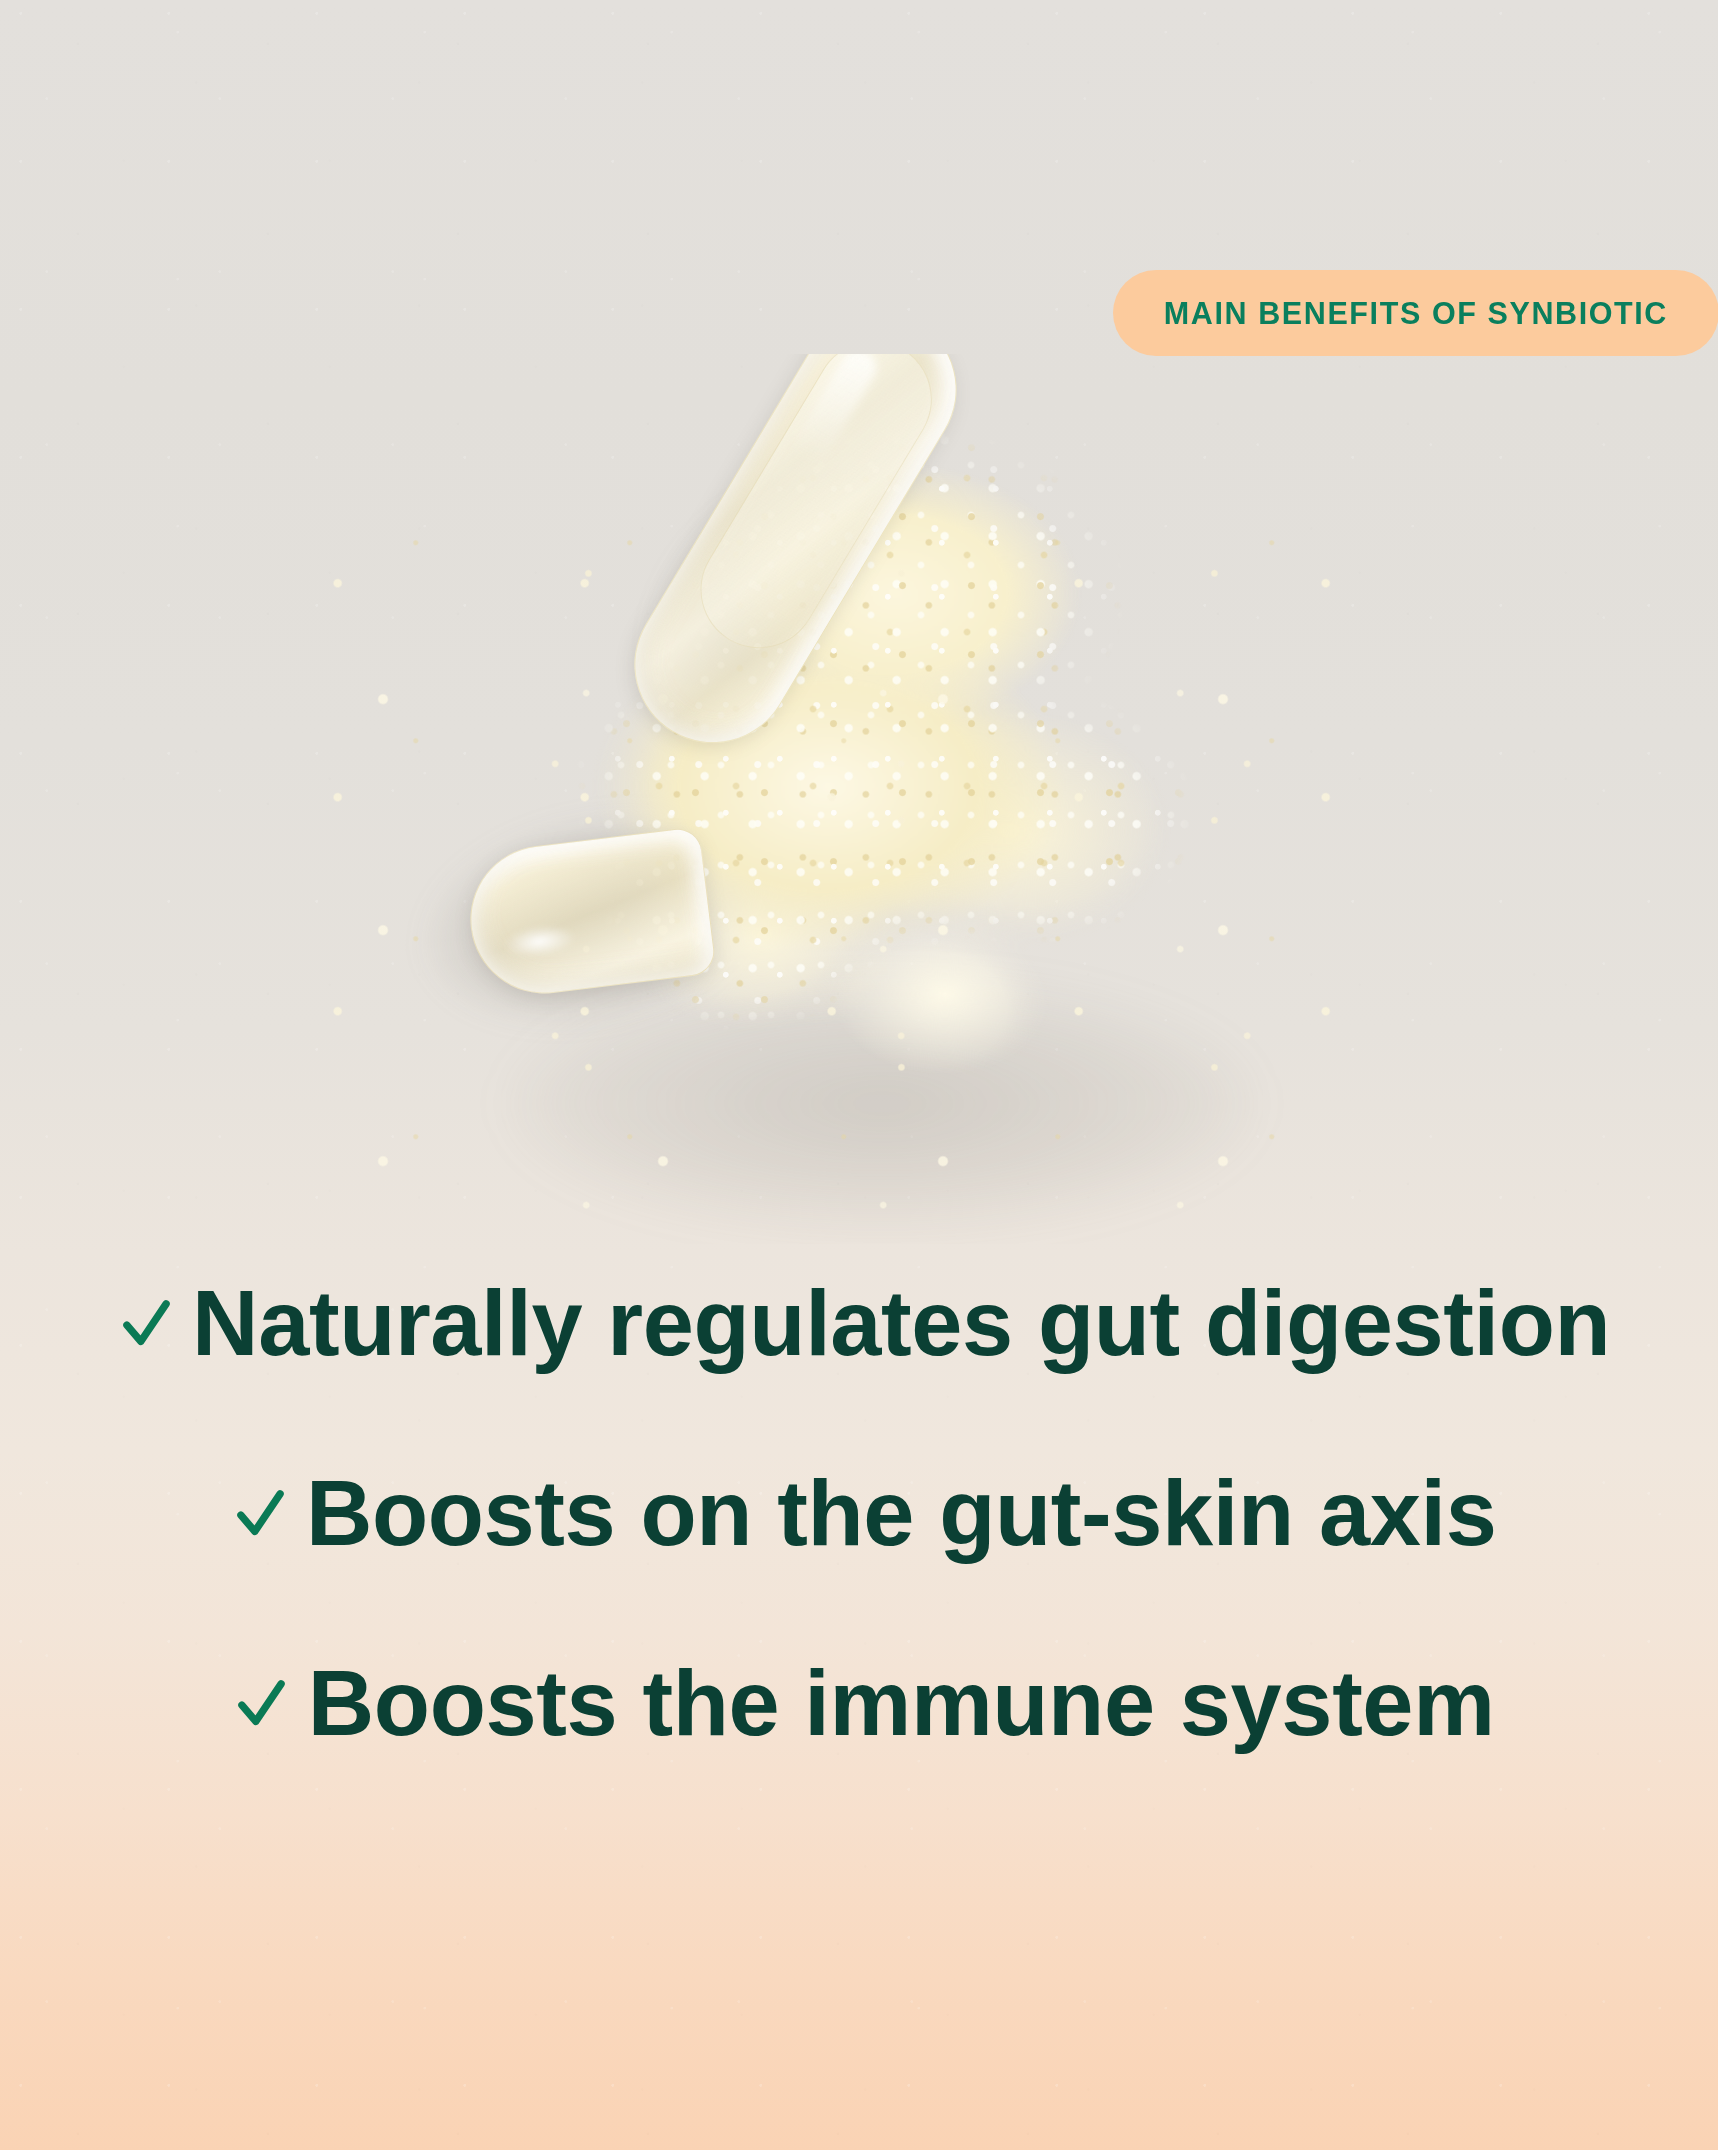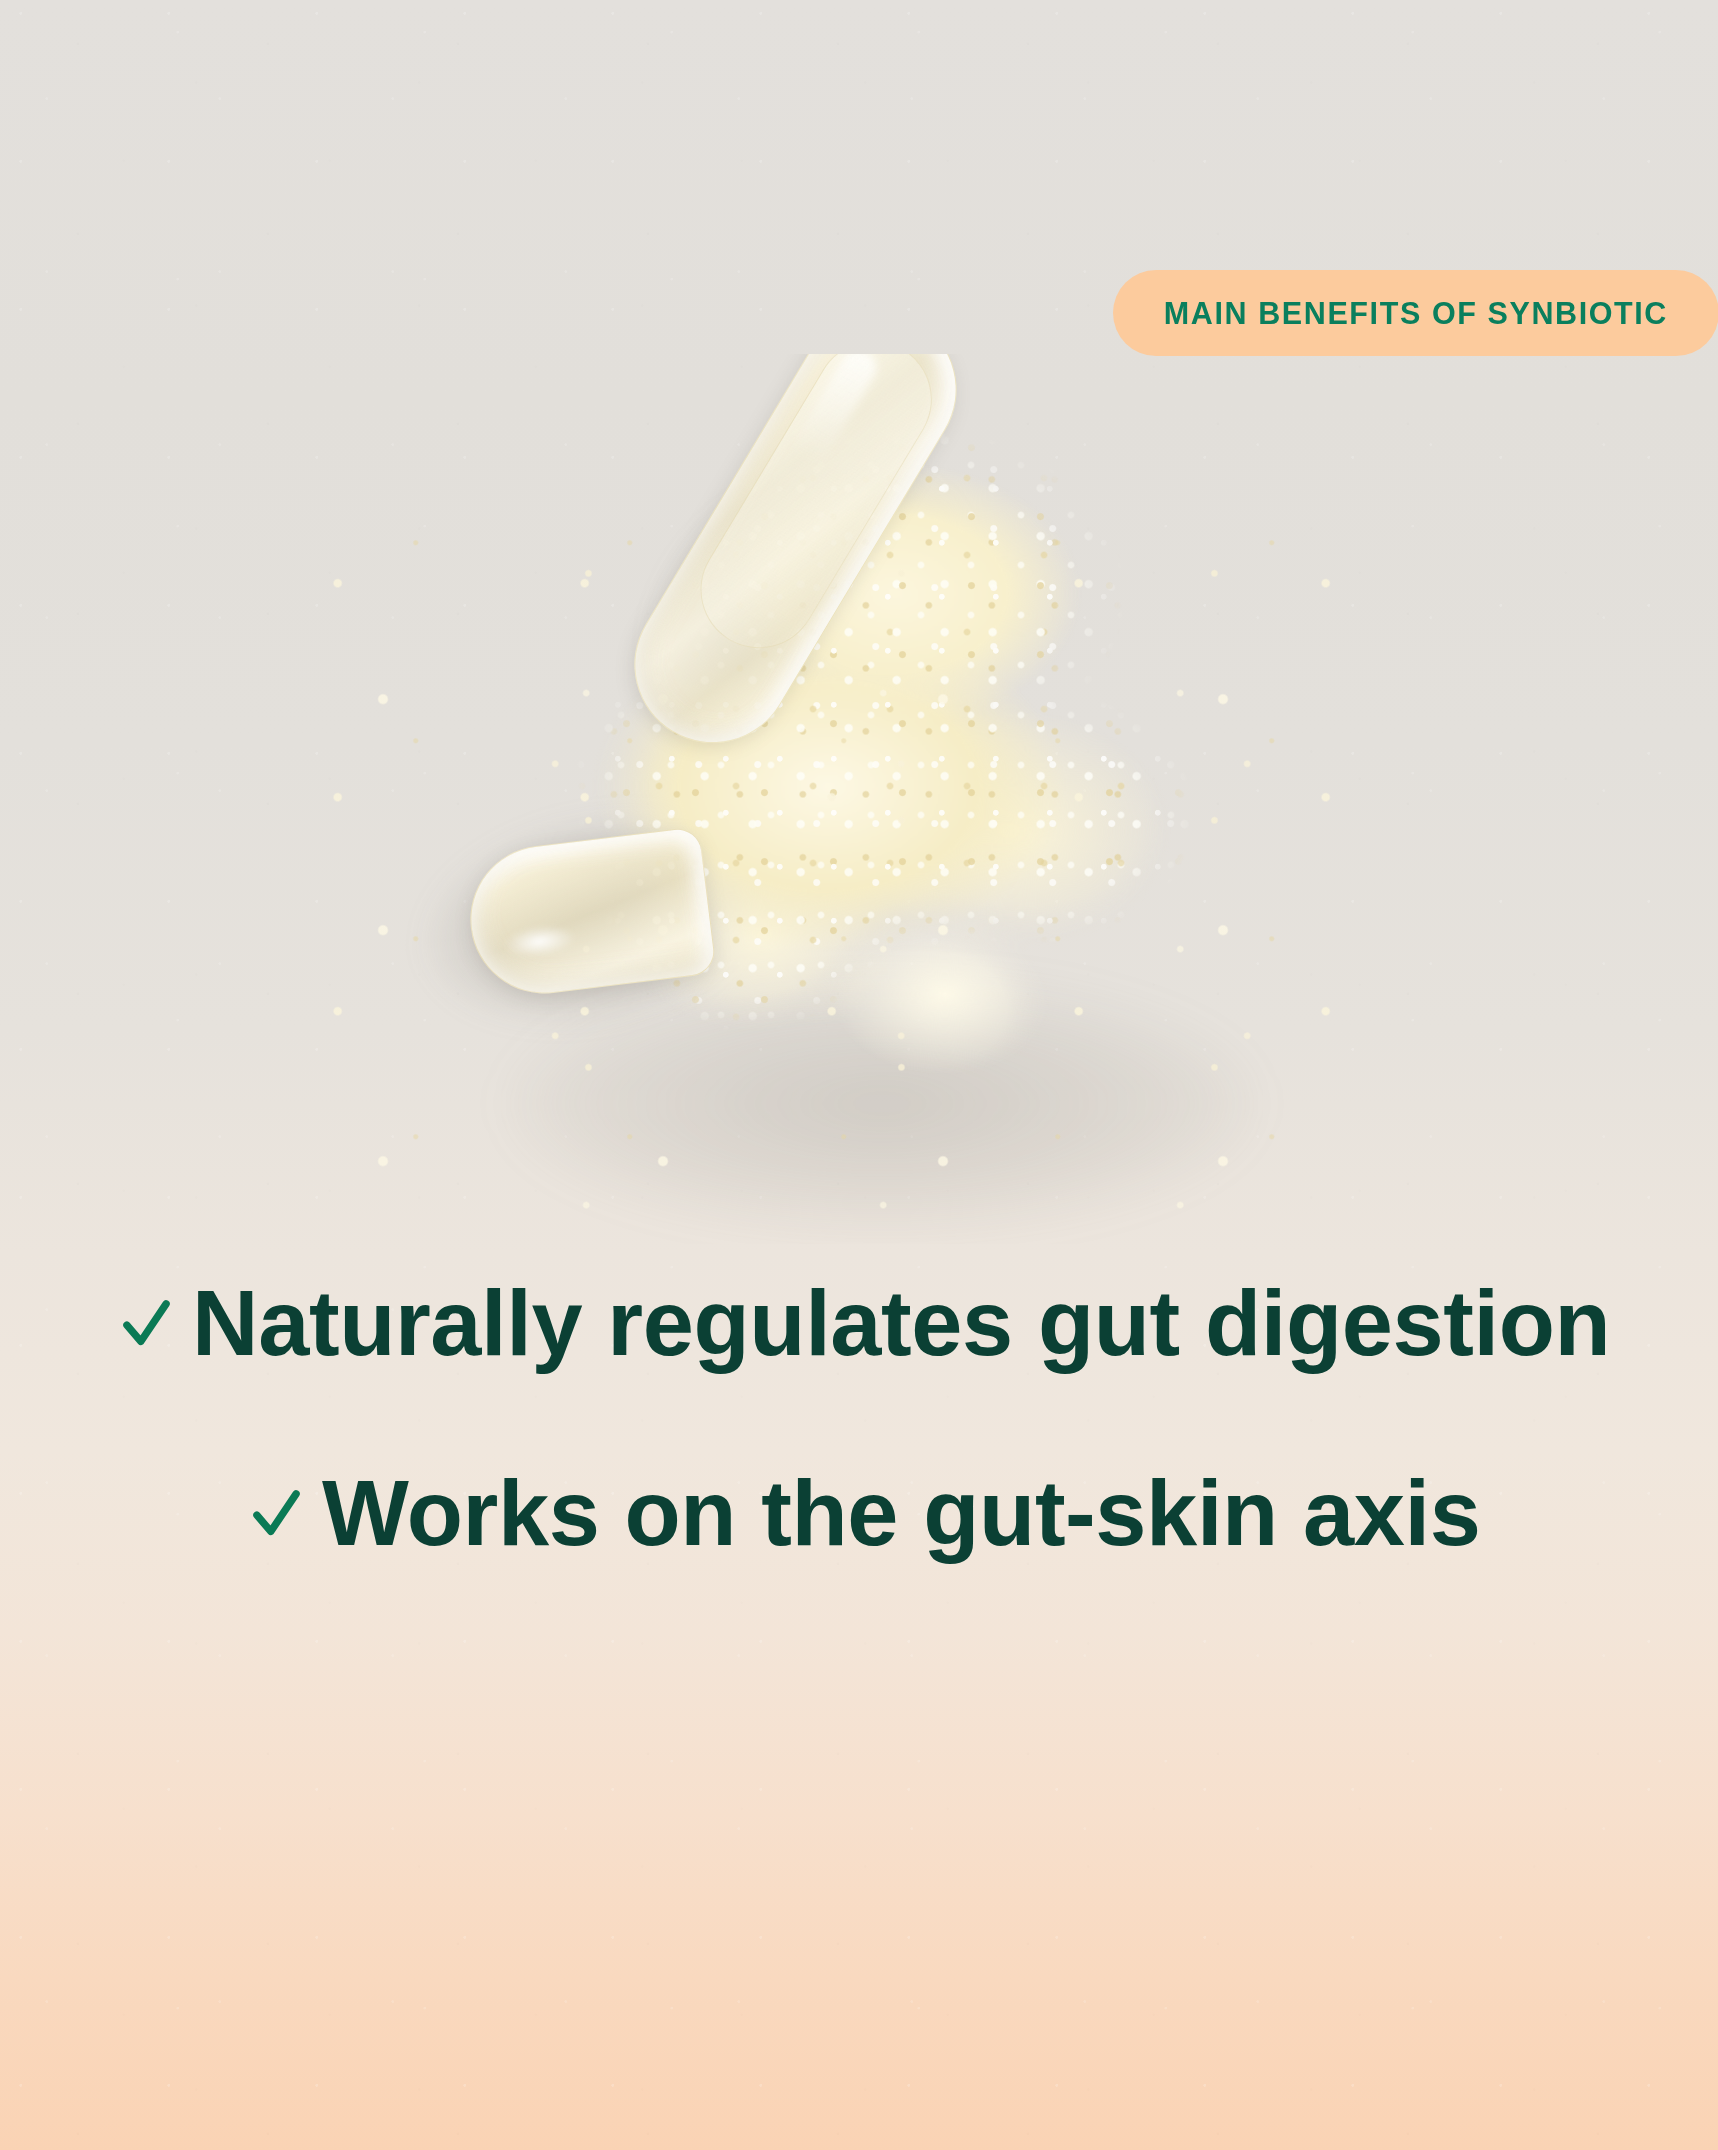--- a/index.html
+++ b/index.html
@@ -281,19 +281,25 @@
         <path d="M6 40 L23 60 L54 14" fill="none" stroke="#0a7a55" stroke-width="9" stroke-linecap="round" stroke-linejoin="round"></path>
       </svg>
       <span class="benefit-text">Naturally regulates gut digestion</span>
     </div>
 
 
     <div class="benefit-row">
       <svg class="check-icon" viewBox="0 0 60 76" aria-hidden="true">
         <path d="M6 40 L23 60 L54 14" fill="none" stroke="#0a7a55" stroke-width="9" stroke-linecap="round" stroke-linejoin="round"></path>
       </svg>
-      <span class="benefit-text">Works on the gut-skin axis</span>
+      <span class="benefit-text">Boosts on the gut-skin axis</span>
     </div>
 
+    <div class="benefit-row">
+      <svg class="check-icon" viewBox="0 0 60 76" aria-hidden="true">
+        <path d="M6 40 L23 60 L54 14" fill="none" stroke="#0a7a55" stroke-width="9" stroke-linecap="round" stroke-linejoin="round"></path>
+      </svg>
+      <span class="benefit-text">Boosts the immune system</span>
+    </div>
 
   </div>
 </div>
 
 
 </body></html>

